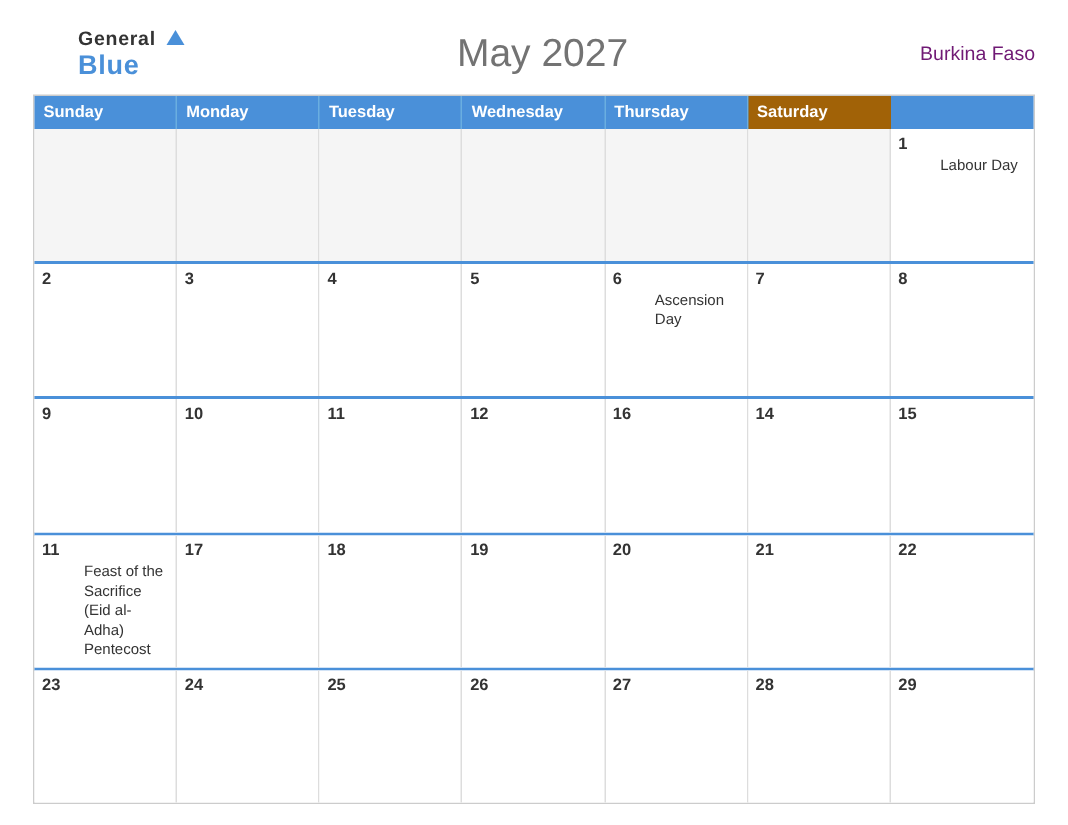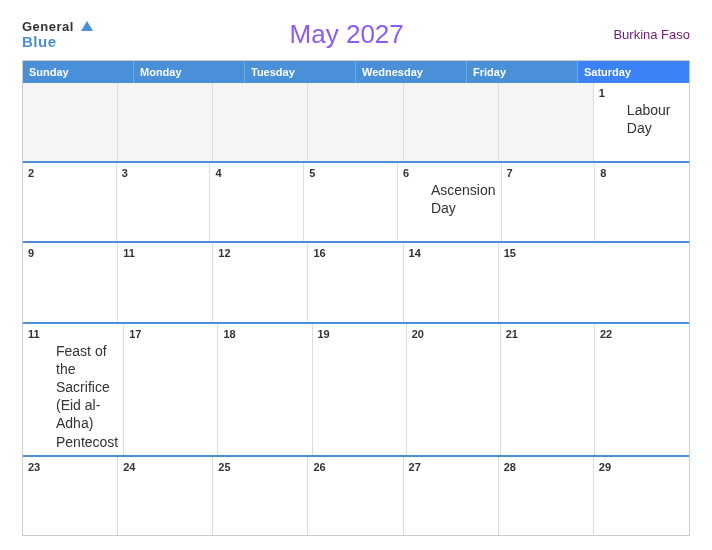--- a/index.html
+++ b/index.html
@@ -17,73 +17,74 @@
       padding: 18px 22px 14px 22px;
       display: flex;
       flex-direction: column;
     }
     
     .header {
       display: flex;
       align-items: center;
       justify-content: space-between;
       margin-bottom: 10px;
+      margin-left: 30px;
     }
     .logo {
       display: flex;
       flex-direction: column;
       line-height: 1;
     }
     .logo-general {
       font-size: 13px;
       font-weight: bold;
       color: #333;
       letter-spacing: 0.5px;
     }
     .logo-blue {
-      font-size: 15px;
+      font-size: 18px;
       font-weight: bold;
       color: #4a90d9;
       letter-spacing: 0.5px;
     }
     .logo-triangle {
       display: inline-block;
       width: 0;
       height: 0;
       border-left: 6px solid transparent;
       border-right: 6px solid transparent;
       border-bottom: 10px solid #4a90d9;
       margin-left: 3px;
       vertical-align: middle;
       position: relative;
       top: -1px;
     }
     .calendar-title {
       font-size: 26px;
       font-weight: normal;
-      color: #8b5cf6;
+      color: #737373;
       text-align: center;
       flex: 1;
     }
     .country-name {
       font-size: 13px;
       color: #701a75;
       text-align: right;
       min-width: 90px;
     }
     
     .calendar {
       flex: 1;
       display: flex;
       flex-direction: column;
       border: 1px solid #ccc;
     }
     .day-headers {
       display: grid;
-      grid-template-columns: repeat(6, 1fr);
+      grid-template-columns: repeat(7, 1fr);
       background: #4a90d9;
     }
     .day-header {
       color: #fff;
       font-size: 11px;
       font-weight: bold;
       text-align: left;
       padding: 5px 6px;
       border-right: 1px solid #6aaee0;
     }
@@ -113,28 +114,28 @@
     }
     .day-cell:last-child { border-right: none; }
     .day-cell.empty { background: #f5f5f5; }
     .day-num {
       font-size: 11px;
       font-weight: bold;
       display: block;
       margin-bottom: 2px;
     }
     .day-event {
-      font-size: 14px;
+      font-size: 10px;
       color: #333;
       line-height: 1.3;
       padding-left: 28px;
     }
     
     .day-header.saturday {
-      background: #3b82f6;
+      background: #a16207;
     }
   </style>
 </head>
 <body>
 
 <div class="page">
 
   <div class="header">
     <div class="logo">
       <div>
@@ -149,21 +150,21 @@
     <div class="country-name">Burkina Faso</div>
   </div>
 
   <div class="calendar">
 
     <div class="day-headers">
       <div class="day-header"><span>Sunday</span></div>
       <div class="day-header"><span>Monday</span></div>
       <div class="day-header"><span>Tuesday</span></div>
       <div class="day-header"><span>Wednesday</span></div>
-      <div class="day-header"><span>Friday</span></div>
+      <div class="day-header"><span>Thursday</span></div>
       <div class="day-header saturday"><span>Saturday</span></div>
     </div>
 
     <div class="weeks" id="weeks-container">
     <div class="week-row">
           <div class="day-cell empty"></div>
           <div class="day-cell empty"></div>
           <div class="day-cell empty"></div>
           <div class="day-cell empty"></div>
           <div class="day-cell empty"></div>
@@ -193,20 +194,23 @@
           <div class="day-cell">
             <span class="day-num">7</span>
           </div>
           <div class="day-cell">
             <span class="day-num">8</span>
           </div>
         </div>
         <div class="week-row">
           <div class="day-cell">
             <span class="day-num">9</span>
+          </div>
+          <div class="day-cell">
+            <span class="day-num">10</span>
           </div>
           <div class="day-cell">
             <span class="day-num">11</span>
           </div>
           <div class="day-cell">
             <span class="day-num">12</span>
           </div>
           <div class="day-cell">
             <span class="day-num">16</span>
           </div>

